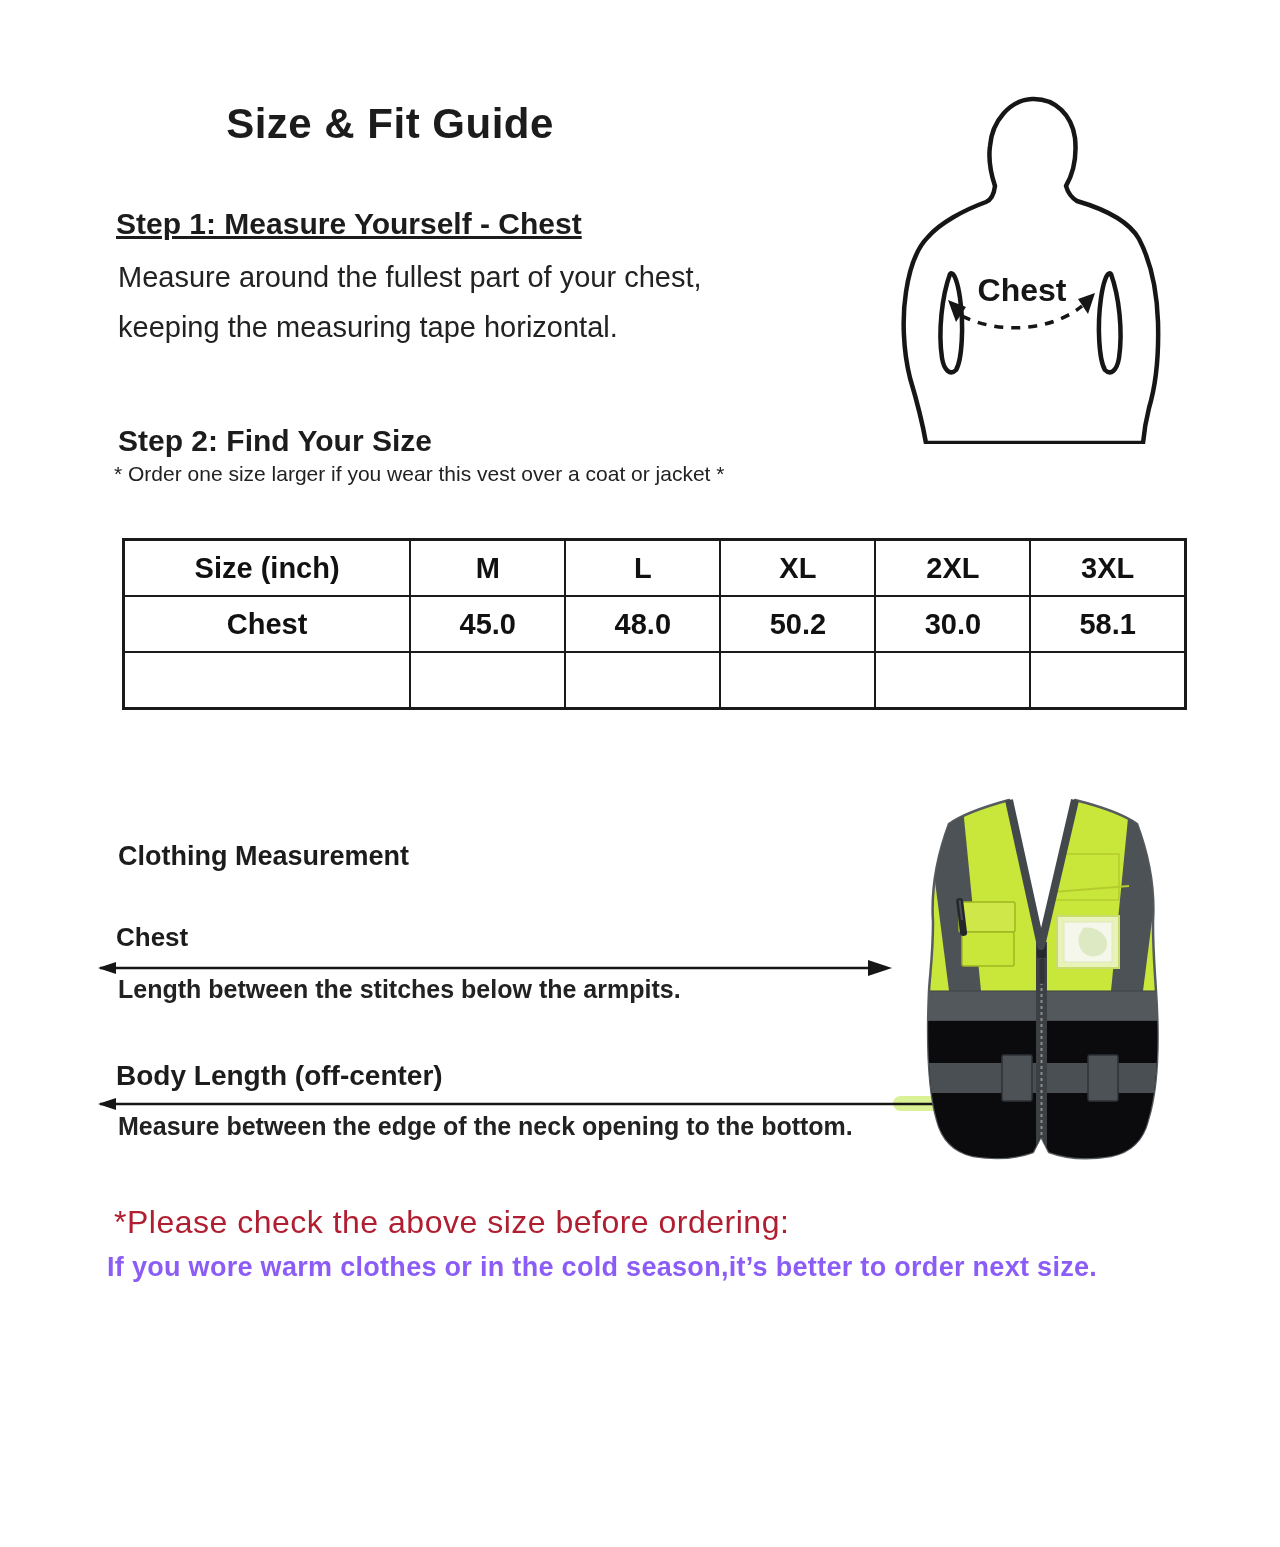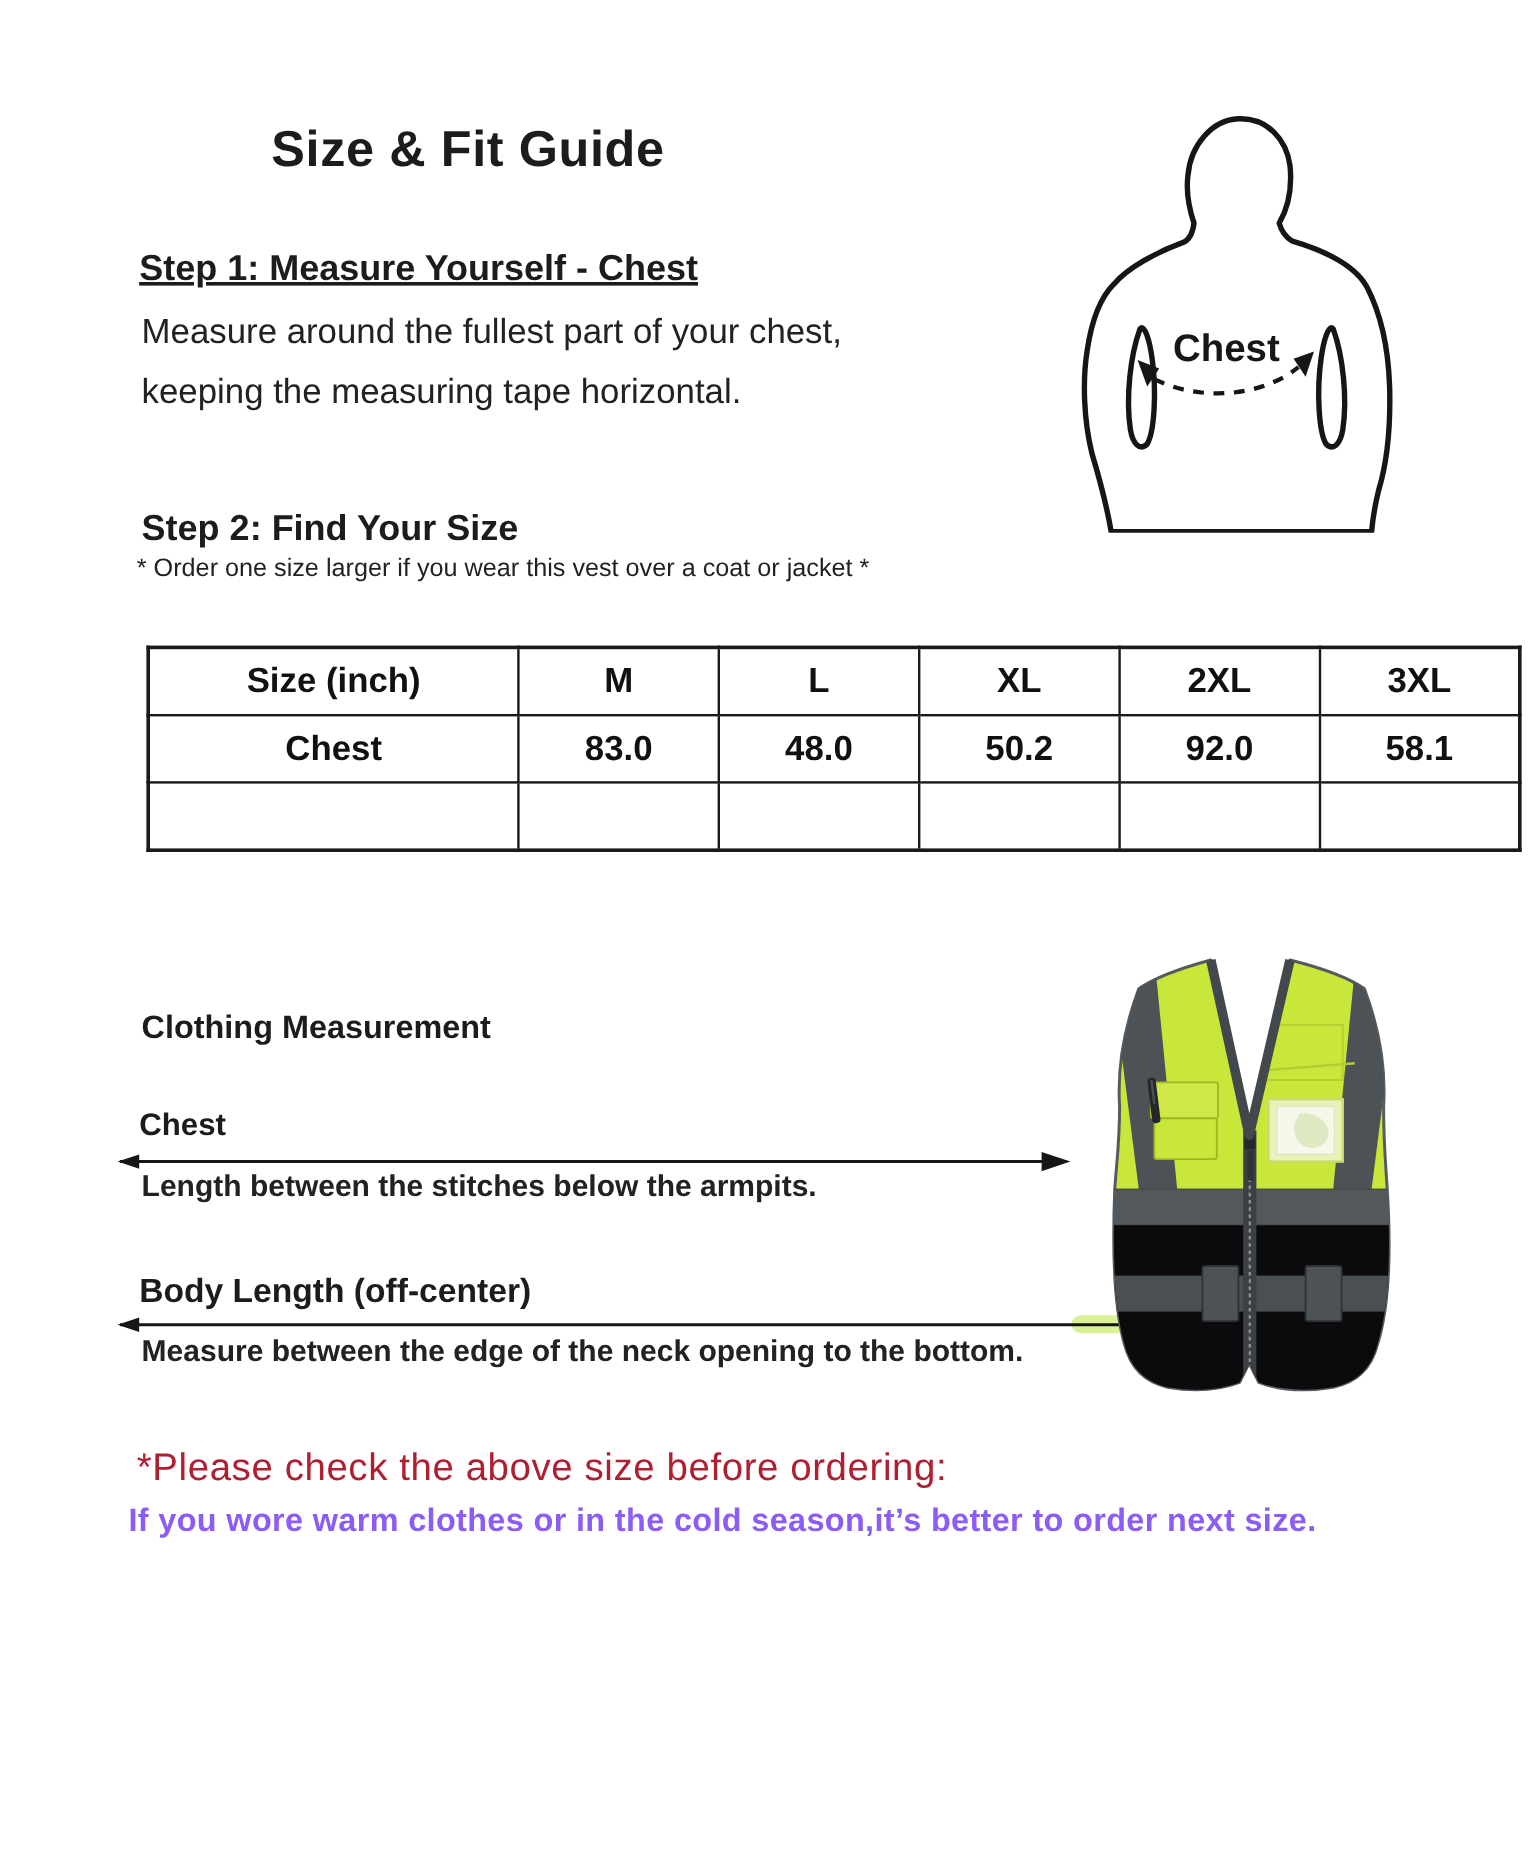--- a/index.html
+++ b/index.html
@@ -15,21 +15,21 @@
   .title{
     left:120px;top:100px;width:540px;
     text-align:center;
     font-size:42px;font-weight:bold;letter-spacing:.5px;
   }
   .h-step{font-size:30px;font-weight:bold;}
   .para{font-size:29px;font-weight:400;color:#222;}
   .note{font-size:21px;font-weight:400;color:#222;}
   table.size{
     border-collapse:collapse;
-    width:1146px;
+    width:1065px;
     table-layout:fixed;
   }
   table.size,table.size td,table.size th{
     border:2px solid #1a1a1a;
   }
   table.size{border-width:3px;}
   table.size th,table.size td{
     height:54px;
     text-align:center;vertical-align:middle;
     font-size:29px;font-weight:bold;color:#111;
@@ -105,24 +105,24 @@
       <tr>
     <th>Size (inch)</th>
     <th>M</th>
     <th>L</th>
     <th>XL</th>
     <th>2XL</th>
     <th>3XL</th>
   </tr>
   <tr>
     <td>Chest</td>
-    <td>83.0</td>
+    <td>45.0</td>
     <td>48.0</td>
     <td>50.2</td>
-    <td>92.0</td>
+    <td>30.0</td>
     <td>58.1</td>
   </tr>
   <tr>
     <td></td>
     <td></td>
     <td></td>
     <td></td>
     <td></td>
     <td></td>
   </tr>

